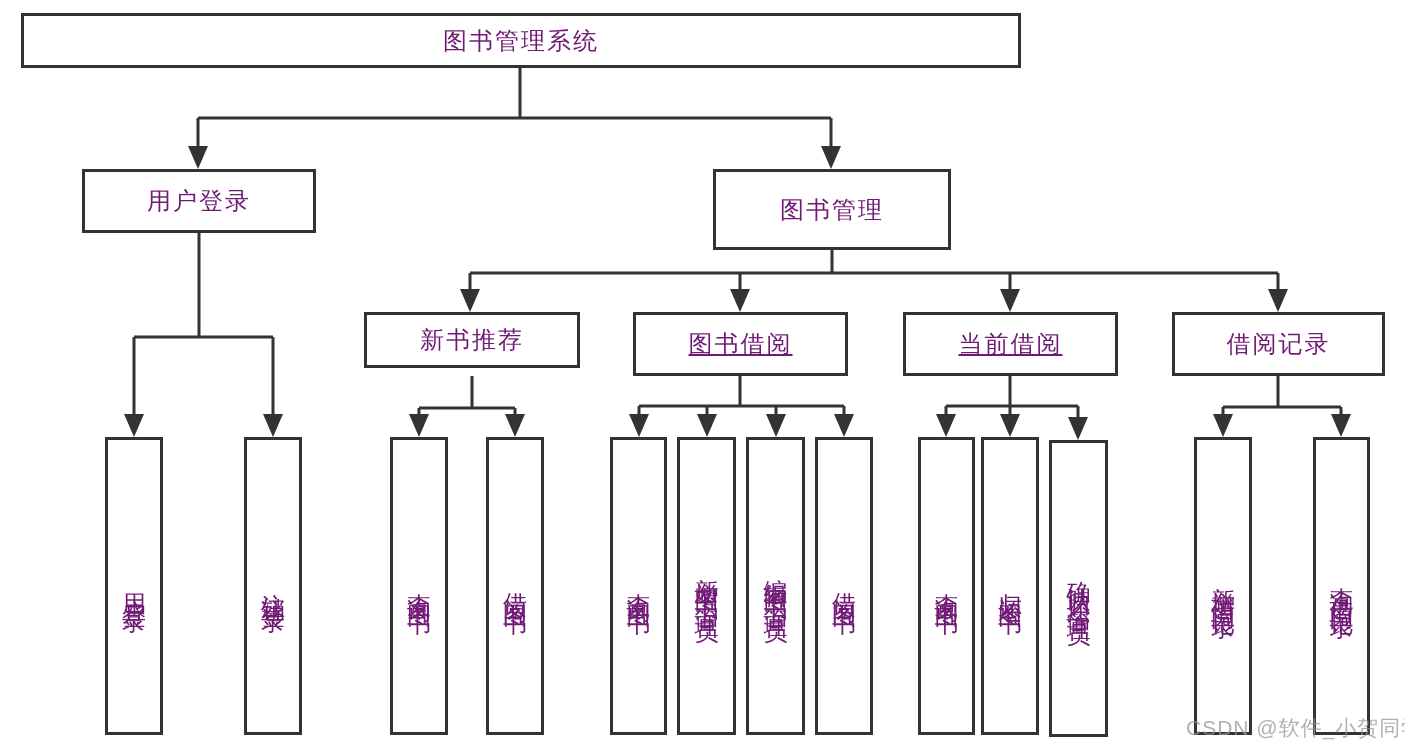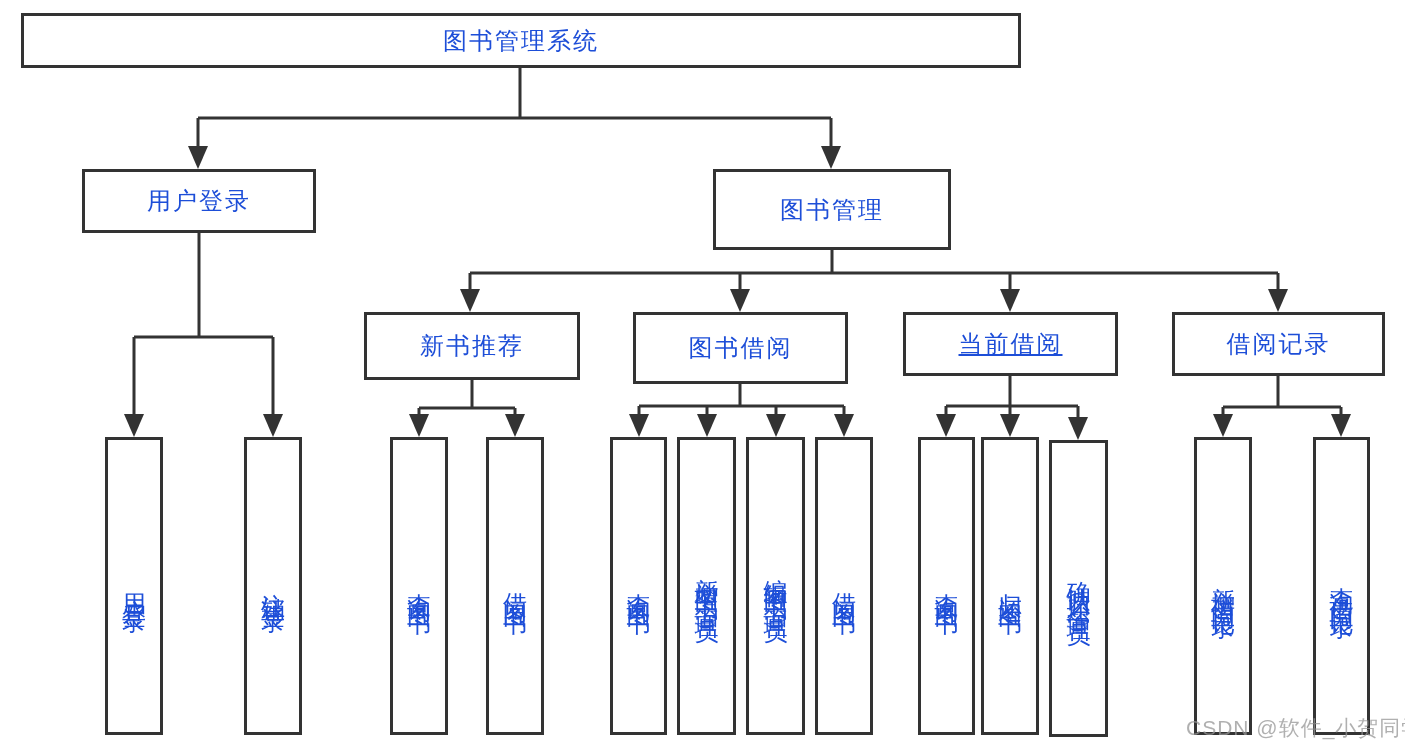--- a/index.html
+++ b/index.html
@@ -21,21 +21,21 @@
     top: 0;
     width: 1405px;
     height: 747px;
     z-index: 1;
   }
   .node {
     position: absolute;
     box-sizing: border-box;
     border: 3px solid #333333;
     background: #ffffff;
-    color: #1d4ed8;
+    color: #701a75;
     display: flex;
     align-items: center;
     justify-content: center;
     z-index: 2;
   }
   .node.h {
     font-size: 24px;
     letter-spacing: 2px;
     white-space: nowrap;
   }
@@ -118,22 +118,22 @@
       <polygon points="1213,414 1233,414 1223,437"></polygon>
       <polygon points="1331,414 1351,414 1341,437"></polygon>
     </g>
   </svg>
 
   <div class="node h" style="left:21px; top:13px; width:1000px; height:55px;">图书管理系统</div>
 
   <div class="node h" style="left:82px; top:169px; width:234px; height:64px;">用户登录</div>
   <div class="node h" style="left:713px; top:169px; width:238px; height:81px;">图书管理</div>
 
-  <div class="node h" style="left:364px; top:312px; width:216px; height:68px;">新书推荐</div>
-  <div class="node h" style="left:633px; top:312px; width:215px; height:72px;">图书借阅</div>
+  <div class="node h" style="left:364px; top:312px; width:216px; height:56px;">新书推荐</div>
+  <div class="node h" style="left:633px; top:312px; width:215px; height:64px;text-decoration:underline;">图书借阅</div>
   <div class="node h" style="left:903px; top:312px; width:215px; height:64px;text-decoration:underline;">当前借阅</div>
   <div class="node h" style="left:1172px; top:312px; width:213px; height:64px;">借阅记录</div>
 
   <div class="node v" style="left:105px; top:437px; width:58px; height:298px;">用户登录</div>
   <div class="node v" style="left:244px; top:437px; width:58px; height:298px;">注销登录</div>
 
   <div class="node v" style="left:390px; top:437px; width:58px; height:298px;">查询图书</div>
   <div class="node v" style="left:486px; top:437px; width:58px; height:298px;">借阅图书</div>
 
   <div class="node v" style="left:610px; top:437px; width:57px; height:298px;">查询图书</div>

